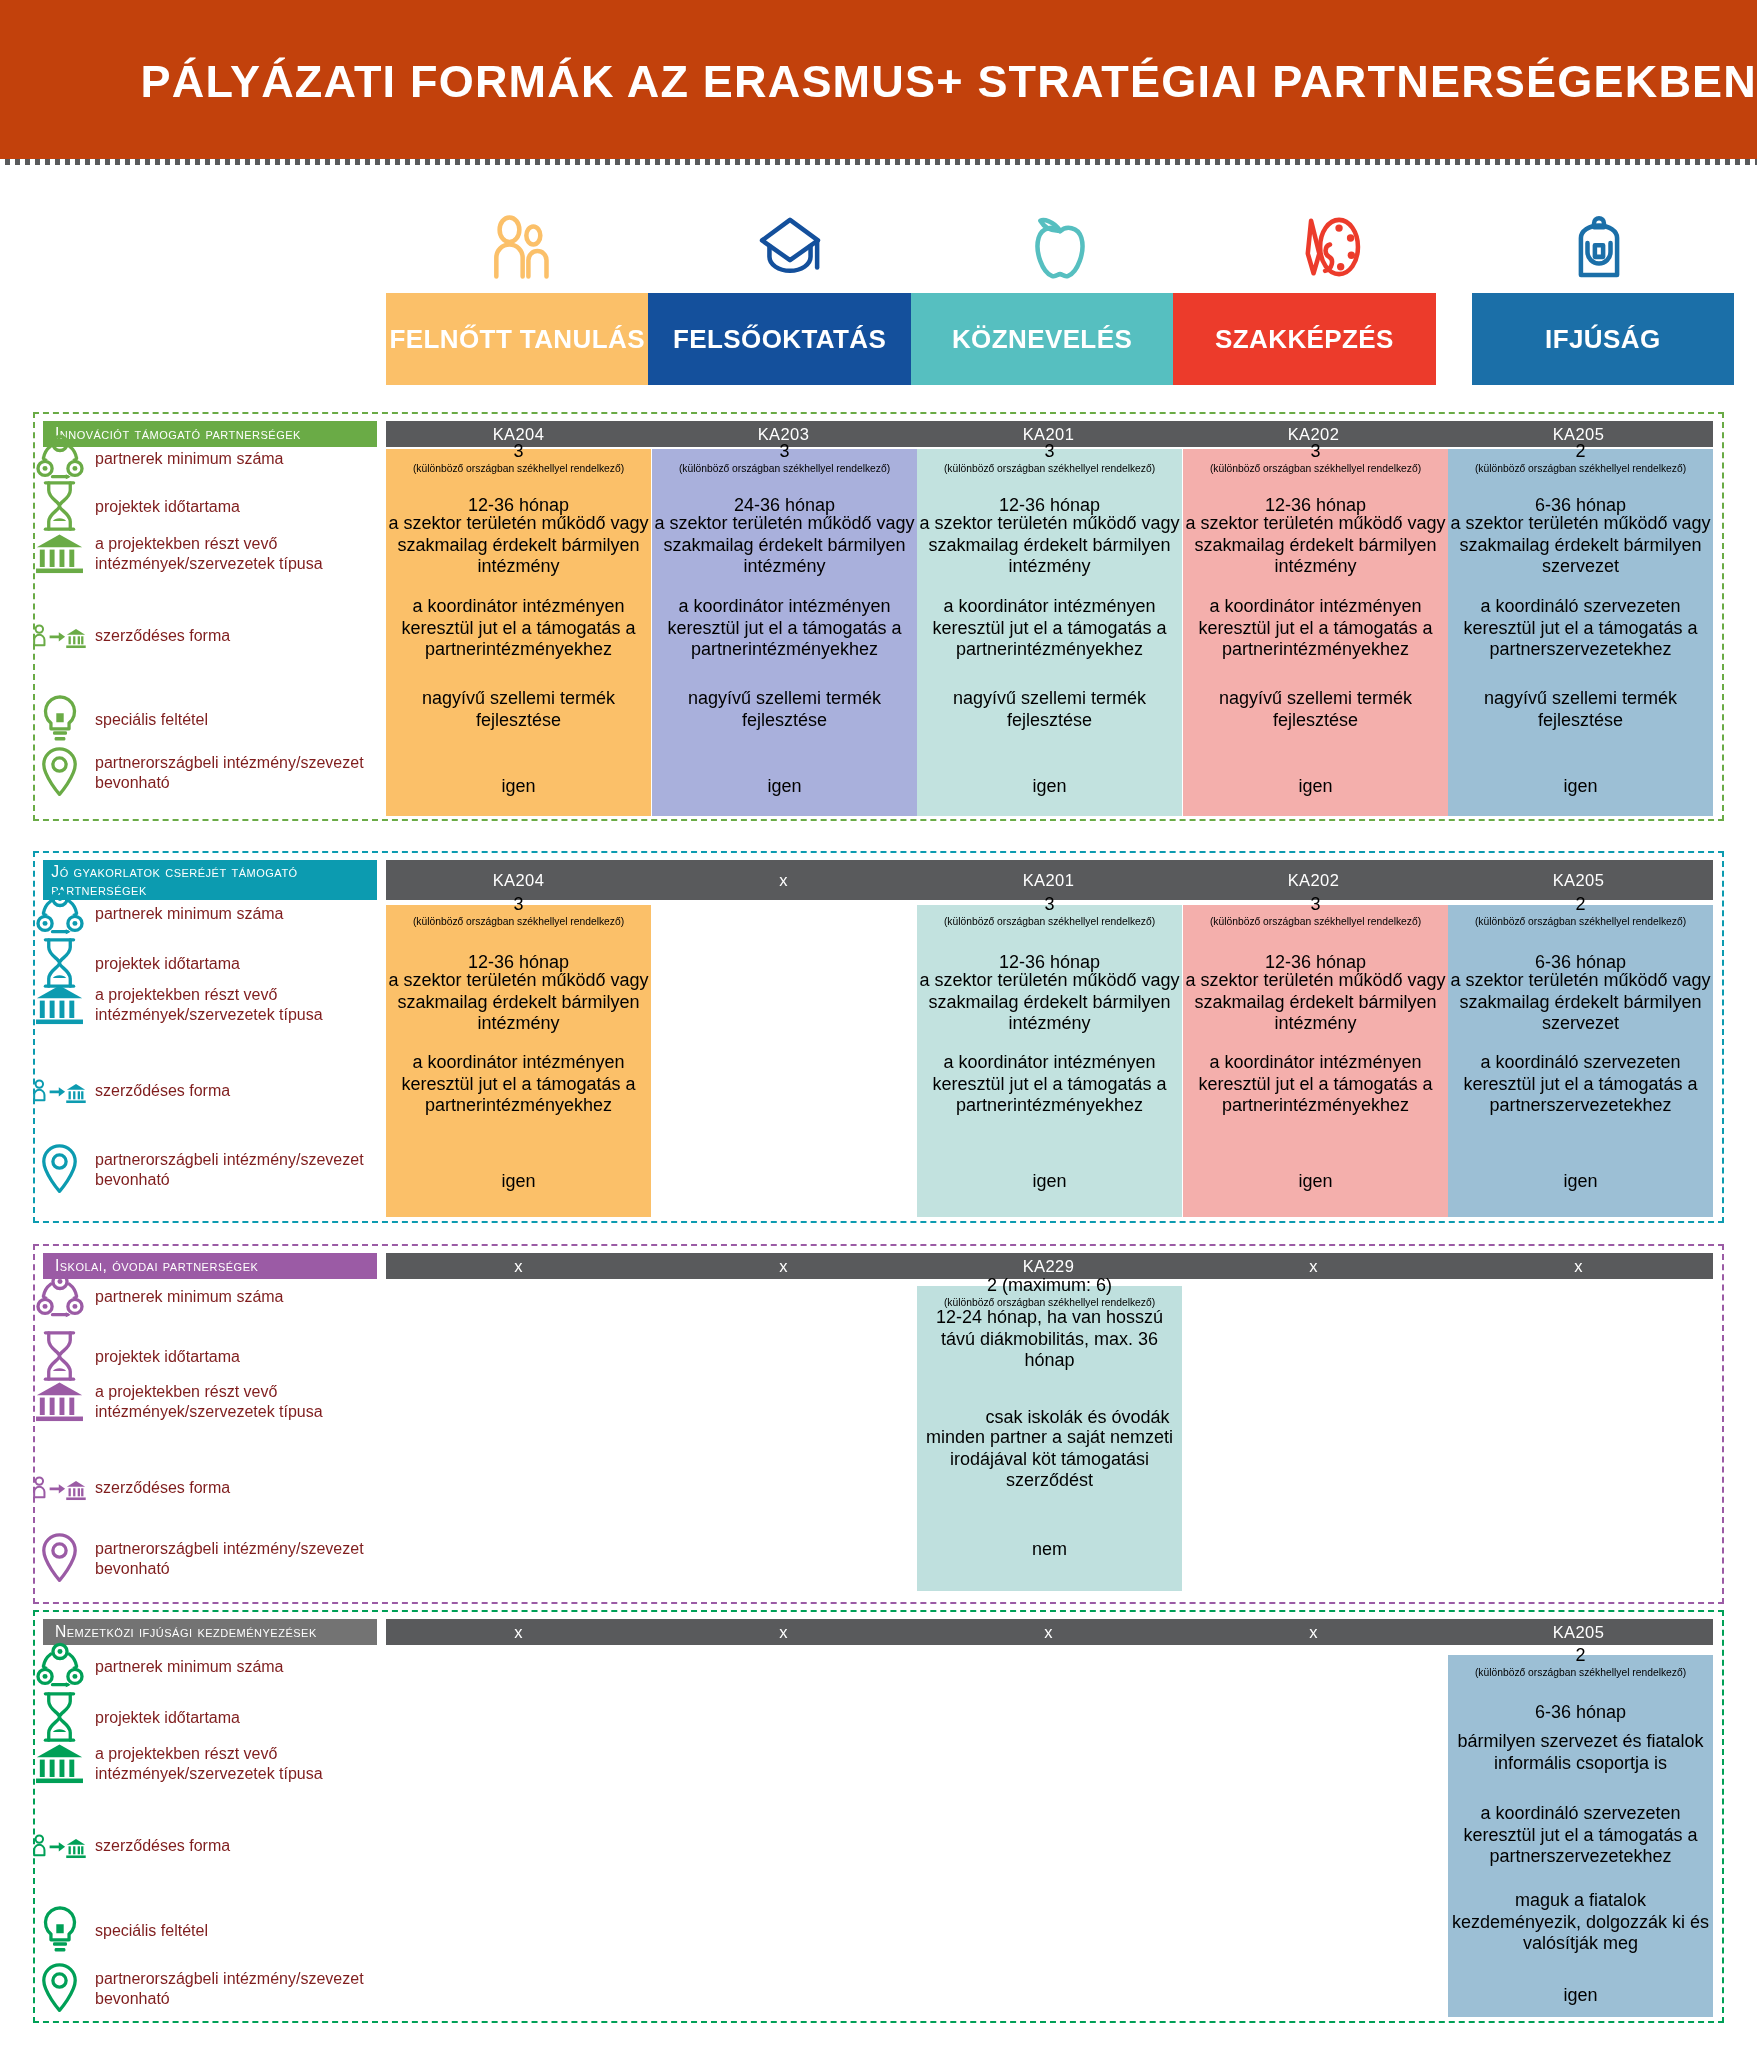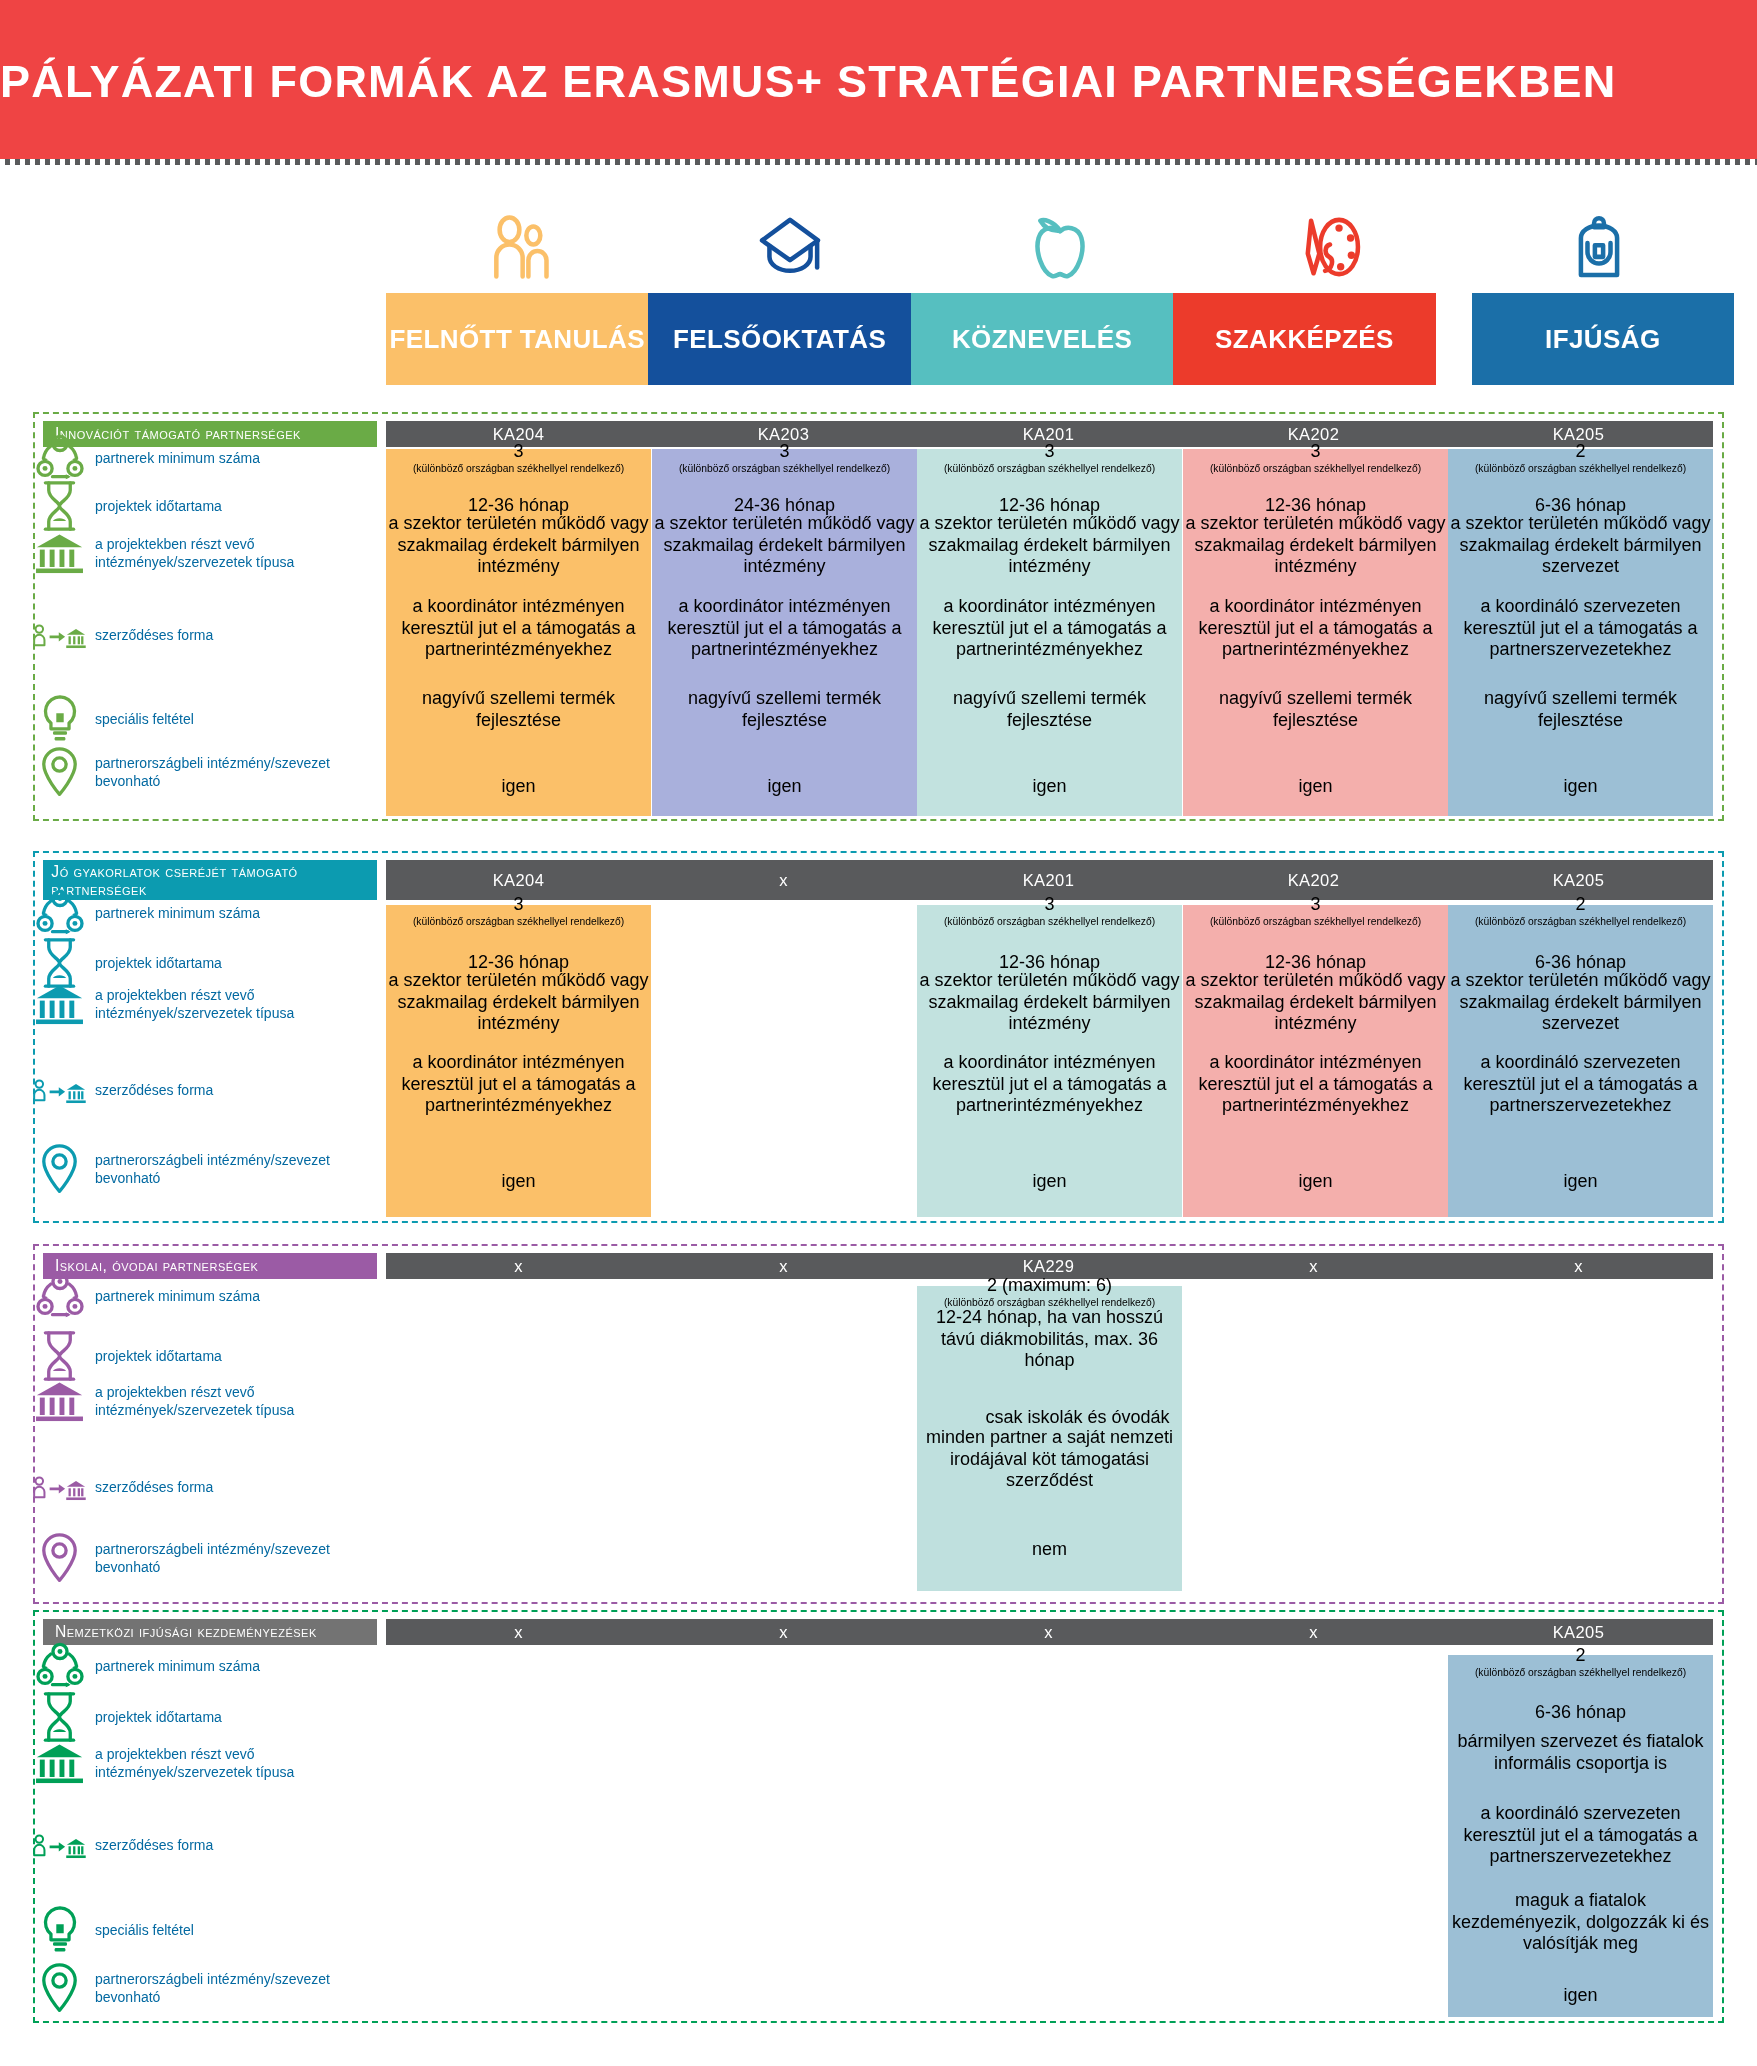--- a/index.html
+++ b/index.html
@@ -4,21 +4,21 @@
 <style>
   * { box-sizing: border-box; margin: 0; padding: 0; }
   html, body { width: 1757px; height: 2196px; background: #ffffff; }
   body { font-family: "Liberation Sans", sans-serif; -webkit-font-smoothing: antialiased; }
 
   .page { position: relative; width: 1757px; height: 2196px; background:#fff; overflow: hidden; }
 
   
   .titlebar {
     position: absolute; left:0; top:0; width:1757px; height:164px;
-    background:#ef4444; display:flex; align-items:center; justify-content:flex-start;
+    background:#c2410c; display:flex; align-items:center; justify-content:flex-end;
   }
   .titlebar h1 {
     color:#ffffff; font-size:45px; font-weight:bold; letter-spacing:1.2px;
     font-family:"Liberation Sans", sans-serif; white-space:nowrap;
   }
   .dashstrip {
     position:absolute; left:0; width:1757px; height:5.8px;
     background: repeating-linear-gradient(to right,#ffffff 0 5px, #595a5c 5px 10px);
   }
   .icon-row { position:absolute; left:386px; top:205px; width:1348px; height:83px; display:flex; }
@@ -53,21 +53,21 @@
   .ka-row { position:absolute; top:9px; left:353px; width:1533px; height:26px; display:flex; }
   .ka-row.tall { height:40px; }
   .ka-cell {
     width:265px; display:flex; align-items:center; justify-content:center;
     color:#ffffff; font-size:16.5px; letter-spacing:0.4px;
   }
   .lbl {
     position:absolute; left:0; width:335px; display:flex; align-items:center; gap:9px;
   }
   .lbl .ico { width:53px; min-width:53px; display:flex; align-items:center; justify-content:center; }
-  .lbl .txt { font-size:14px; line-height:1.22; color:#0369a1; }
+  .lbl .txt { font-size:16px; line-height:1.22; color:#7f1d1d; }
   .cellblock { position:absolute; left:0; width:265px; text-align:center; }
   .cellblock .big { font-size:18px; line-height:1.2; color:#000; }
   .cellblock .sub { font-size:10.3px; line-height:1.2; color:#000; margin-top:0.8px; }
 
   
   .fill { position:absolute; width:265px; }
 </style>
 </head>
 <body>
 

